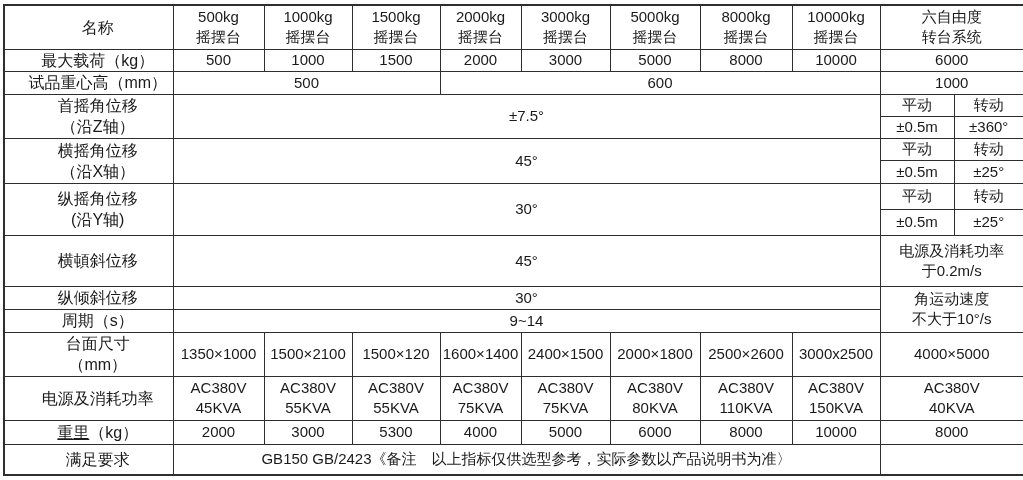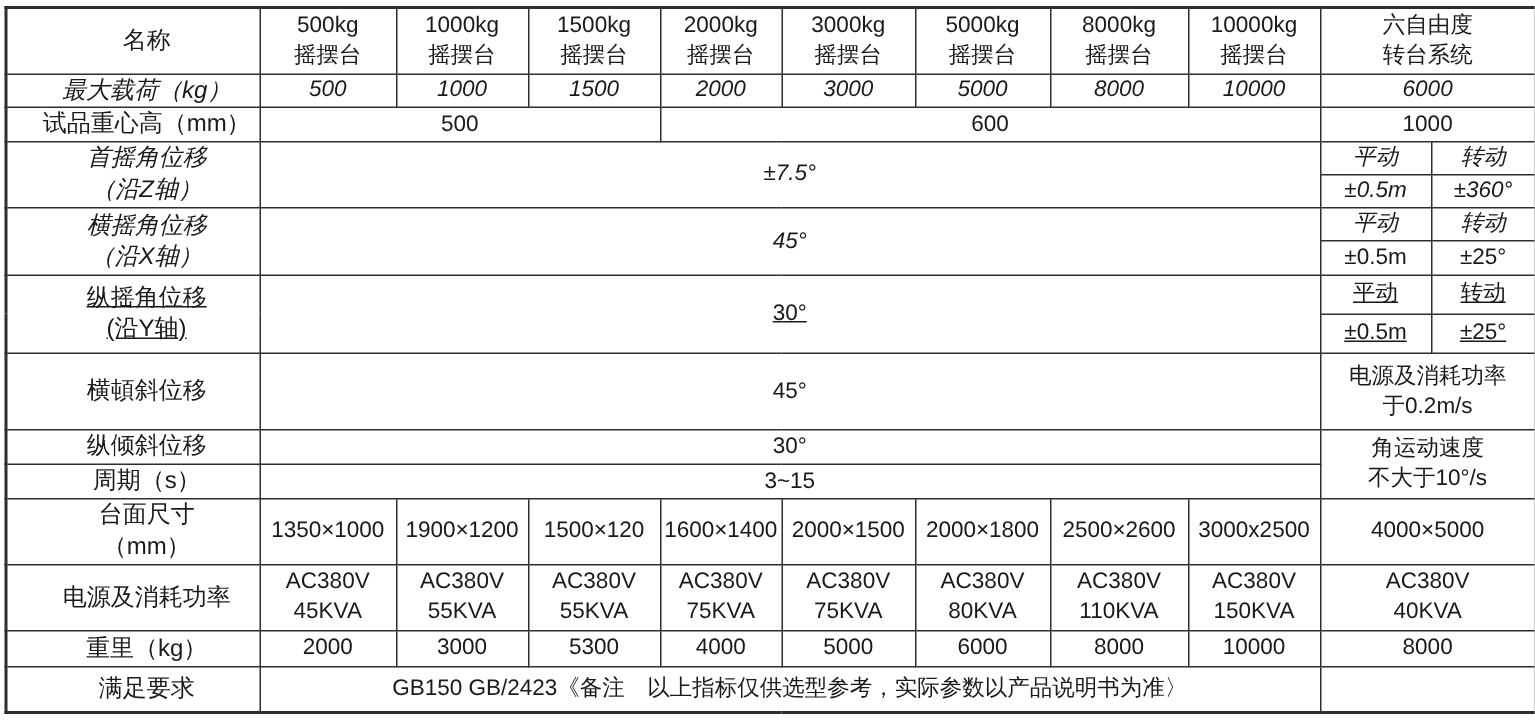--- a/index.html
+++ b/index.html
@@ -20,24 +20,24 @@
     border:1px solid #2e2e2e;
     padding:0 2px;
     text-align:center;
     vertical-align:middle;
     font-size:15px;
     line-height:1.32;
     white-space:pre-line;
     overflow:hidden;
   }
   td.lbl{font-size:16px;padding-left:20px;}
-  tr.h44{height:44px;} tr.h22{height:22px;font-style:italic;} tr.h23{height:23px;}
-  tr.h26{height:26px;text-decoration:underline;} tr.h51{height:51px;} tr.h24{height:24px;}
+  tr.h44{height:44px;} tr.h22{height:22px;} tr.h23{height:23px;}
+  tr.h26{height:26px;} tr.h51{height:51px;} tr.h24{height:24px;}
   tr.h31{height:31px;margin-top:39px;}
-  .ul{}
+  .ul{text-decoration:underline;}
 </style>
 </head>
 <body>
 
 <table class="spec">
   <colgroup>
     <col style="width:169px">
       <col style="width:91px">
       <col style="width:88px">
     <col style="width:88px">
@@ -138,31 +138,31 @@
 
   <tr class="h23">
     <td class="lbl">纵倾斜位移</td>
     <td colspan="8">30°</td>
     <td colspan="2" rowspan="2">角运动速度
 不大于10°/s</td>
   </tr>
 
   <tr class="h23">
     <td class="lbl">周期（s）</td>
-    <td colspan="8">3~15</td>
+    <td colspan="8">9~14</td>
   </tr>
 
   <tr class="h44">
     <td class="lbl">台面尺寸
 （mm）</td>
     <td>1350×1000</td>
-    <td>1900×1200</td>
+    <td>1500×2100</td>
     <td>1500×120</td>
     <td>1600×1400</td>
-    <td>2000×1500</td>
+    <td>2400×1500</td>
     <td>2000×1800</td>
     <td>2500×2600</td>
     <td>3000x2500</td>
     <td colspan="2">4000×5000</td>
   </tr>
 
   <tr class="h44">
     <td class="lbl">电源及消耗功率</td>
     <td>AC380V
 45KVA</td>

